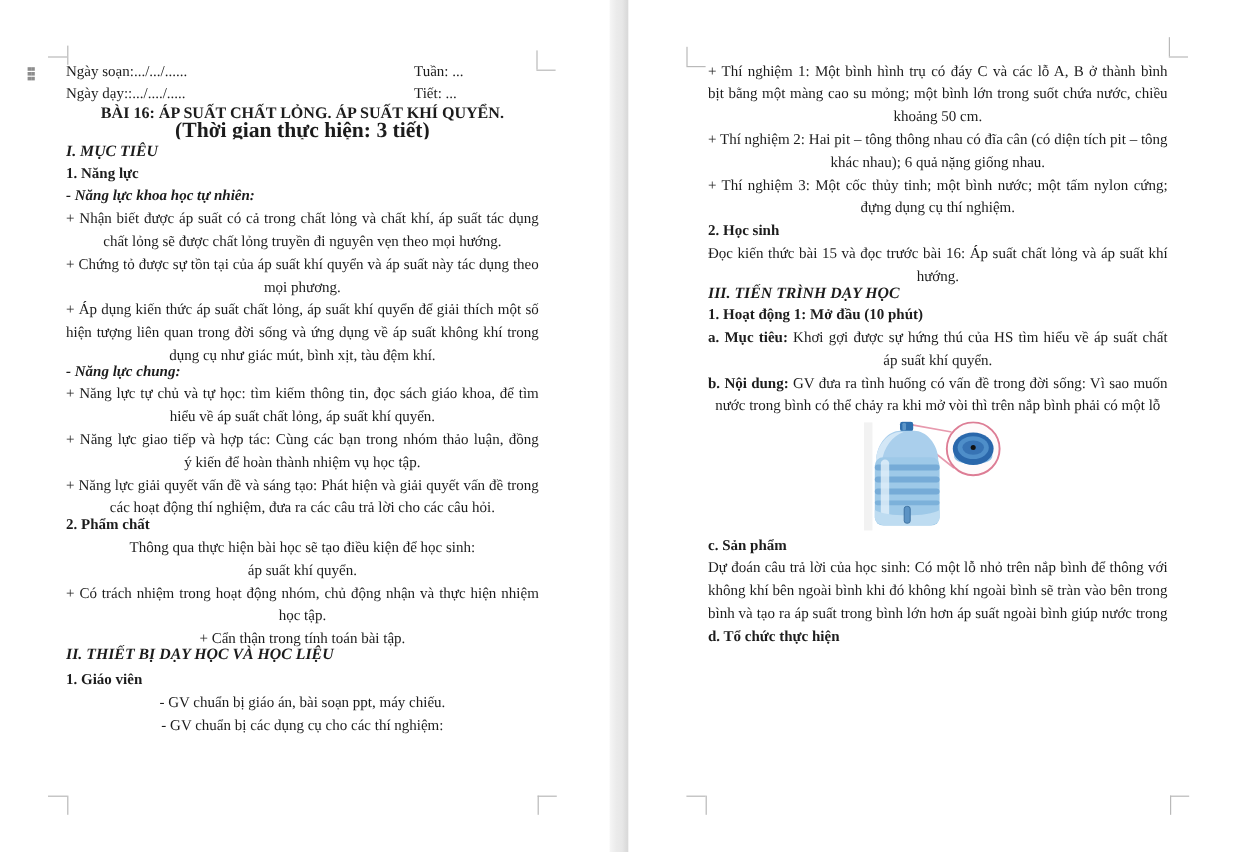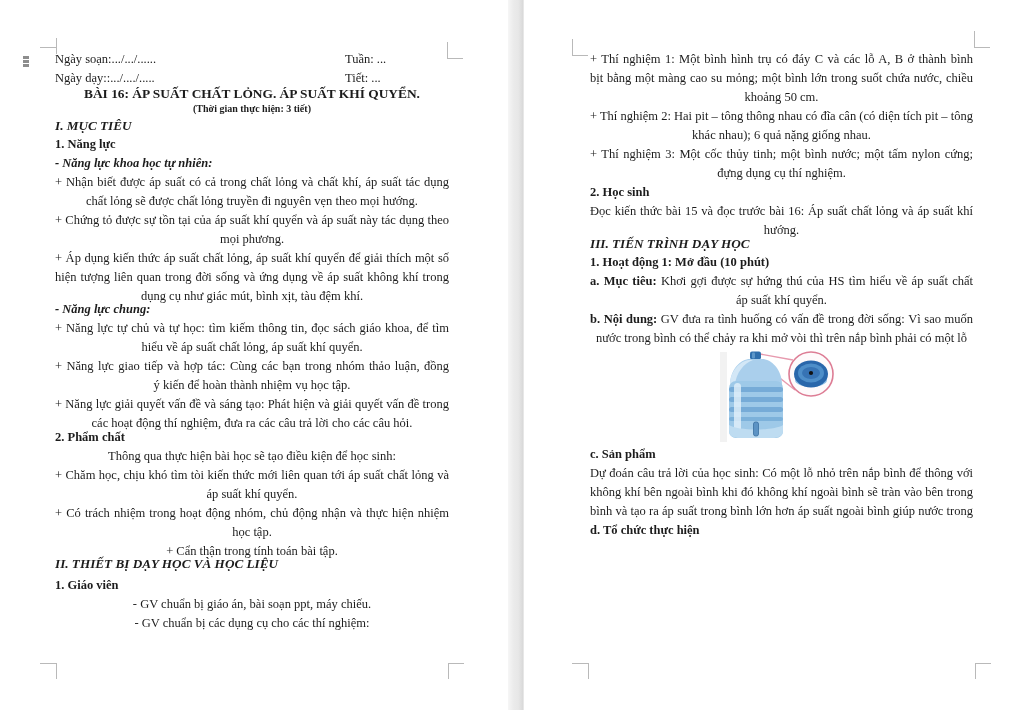--- a/index.html
+++ b/index.html
@@ -25,21 +25,21 @@
   .s-n{text-align:center;}
   .s-h{font-weight:bold;}
   .s-h1{font-weight:bold;font-size:13.2px;font-style:italic;}
   .s-bi{font-weight:bold;font-style:italic;}
   .b-run{font-weight:bold;}
   
   .meta-row{display:flex;height:19px;}
   .meta-left{flex:1;}
   .meta-right{width:104px;}
   .doc-title{font-weight:bold;font-size:13.4px;text-align:center;height:17px;margin-top:-4px;overflow:hidden;}
-  .doc-subtitle{font-weight:bold;font-size:10px;text-align:center;height:17px;margin-top:-2px;overflow:hidden;}
+  .doc-subtitle{font-weight:bold;font-size:18px;text-align:center;height:17px;margin-top:-2px;overflow:hidden;}
   
   .seg{position:absolute;background:#b9b9b9;}
   .seg.h{height:1px;width:16px;}
   .seg.v{width:1px;height:16px;}
   
   #drag-handle{position:absolute;left:23px;top:56px;width:9px;height:14px;
     display:grid;grid-template-columns:3px 3px;grid-auto-rows:4px;gap:0;}
   #drag-handle i{width:2.5px;height:2.5px;background:#8d8d8d;display:block;}
   
   .figure-wrap{height:92px;position:relative;margin:3px 0 2px 0;}
@@ -73,21 +73,20 @@
         <div class="ln s-n">dụng cụ như giác mút, bình xịt, tàu đệm khí.</div>
         <div class="ln s-bi" style="margin-top: -6px;">- Năng lực chung:</div>
         <div class="ln s-j">+ Năng lực tự chủ và tự học: tìm kiếm thông tin, đọc sách giáo khoa, để tìm</div>
         <div class="ln s-n">hiểu về áp suất chất lỏng, áp suất khí quyển.</div>
         <div class="ln s-j">+ Năng lực giao tiếp và hợp tác: Cùng các bạn trong nhóm thảo luận, đồng nhất</div>
         <div class="ln s-n">ý kiến để hoàn thành nhiệm vụ học tập.</div>
         <div class="ln s-j">+ Năng lực giải quyết vấn đề và sáng tạo: Phát hiện và giải quyết vấn đề trong</div>
         <div class="ln s-n">các hoạt động thí nghiệm, đưa ra các câu trả lời cho các câu hỏi.</div>
         <div class="ln s-h" style="margin-top: -5px;">2. Phẩm chất</div>
         <div class="ln s-n">Thông qua thực hiện bài học sẽ tạo điều kiện để học sinh:</div>
-        <div class="ln s-j">+ Chăm học, chịu khó tìm tòi kiến thức mới liên quan tới áp suất chất lỏng và</div>
         <div class="ln s-n">áp suất khí quyển.</div>
         <div class="ln s-j">+ Có trách nhiệm trong hoạt động nhóm, chủ động nhận và thực hiện nhiệm vụ</div>
         <div class="ln s-n">học tập.</div>
         <div class="ln s-n">+ Cẩn thận trong tính toán bài tập.</div>
         <div class="ln s-h1" style="margin-top: -7px;">II. THIẾT BỊ DẠY HỌC VÀ HỌC LIỆU</div>
         <div class="ln s-h" style="margin-top: 3px;">1. Giáo viên</div>
         <div class="ln s-n">- GV chuẩn bị giáo án, bài soạn ppt, máy chiếu.</div>
         <div class="ln s-n">- GV chuẩn bị các dụng cụ cho các thí nghiệm:</div>
       </div>
   </div>

